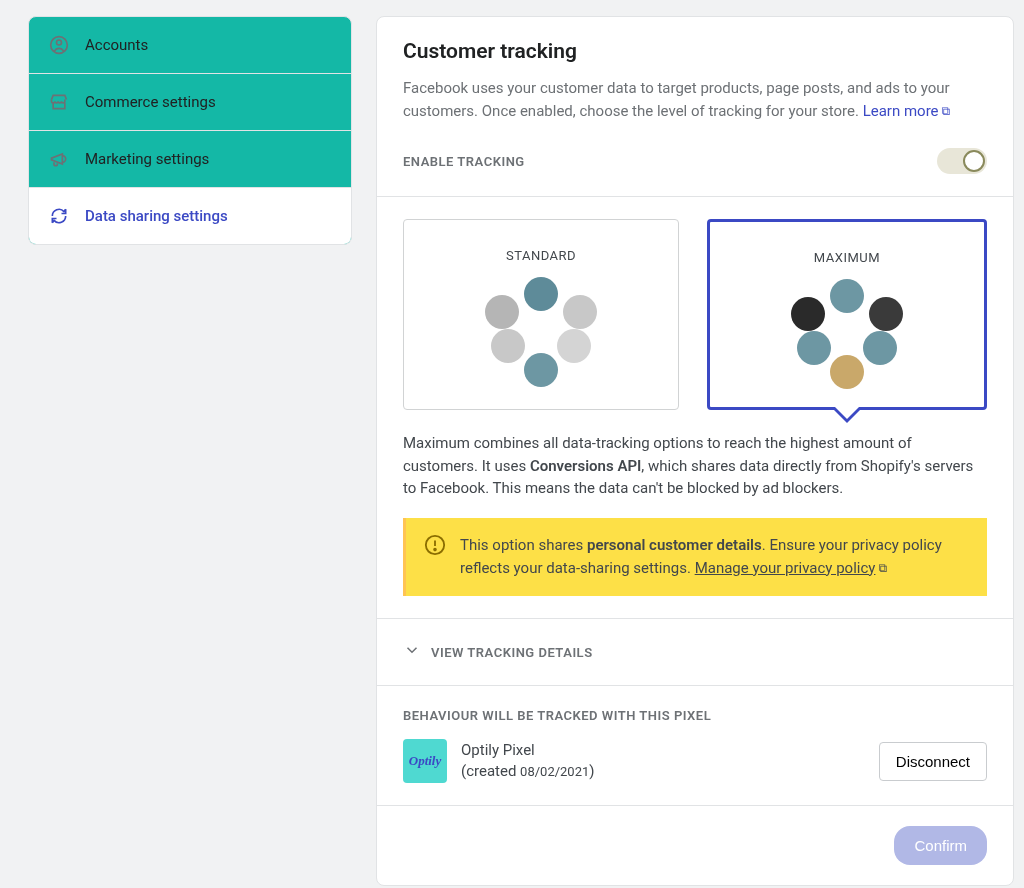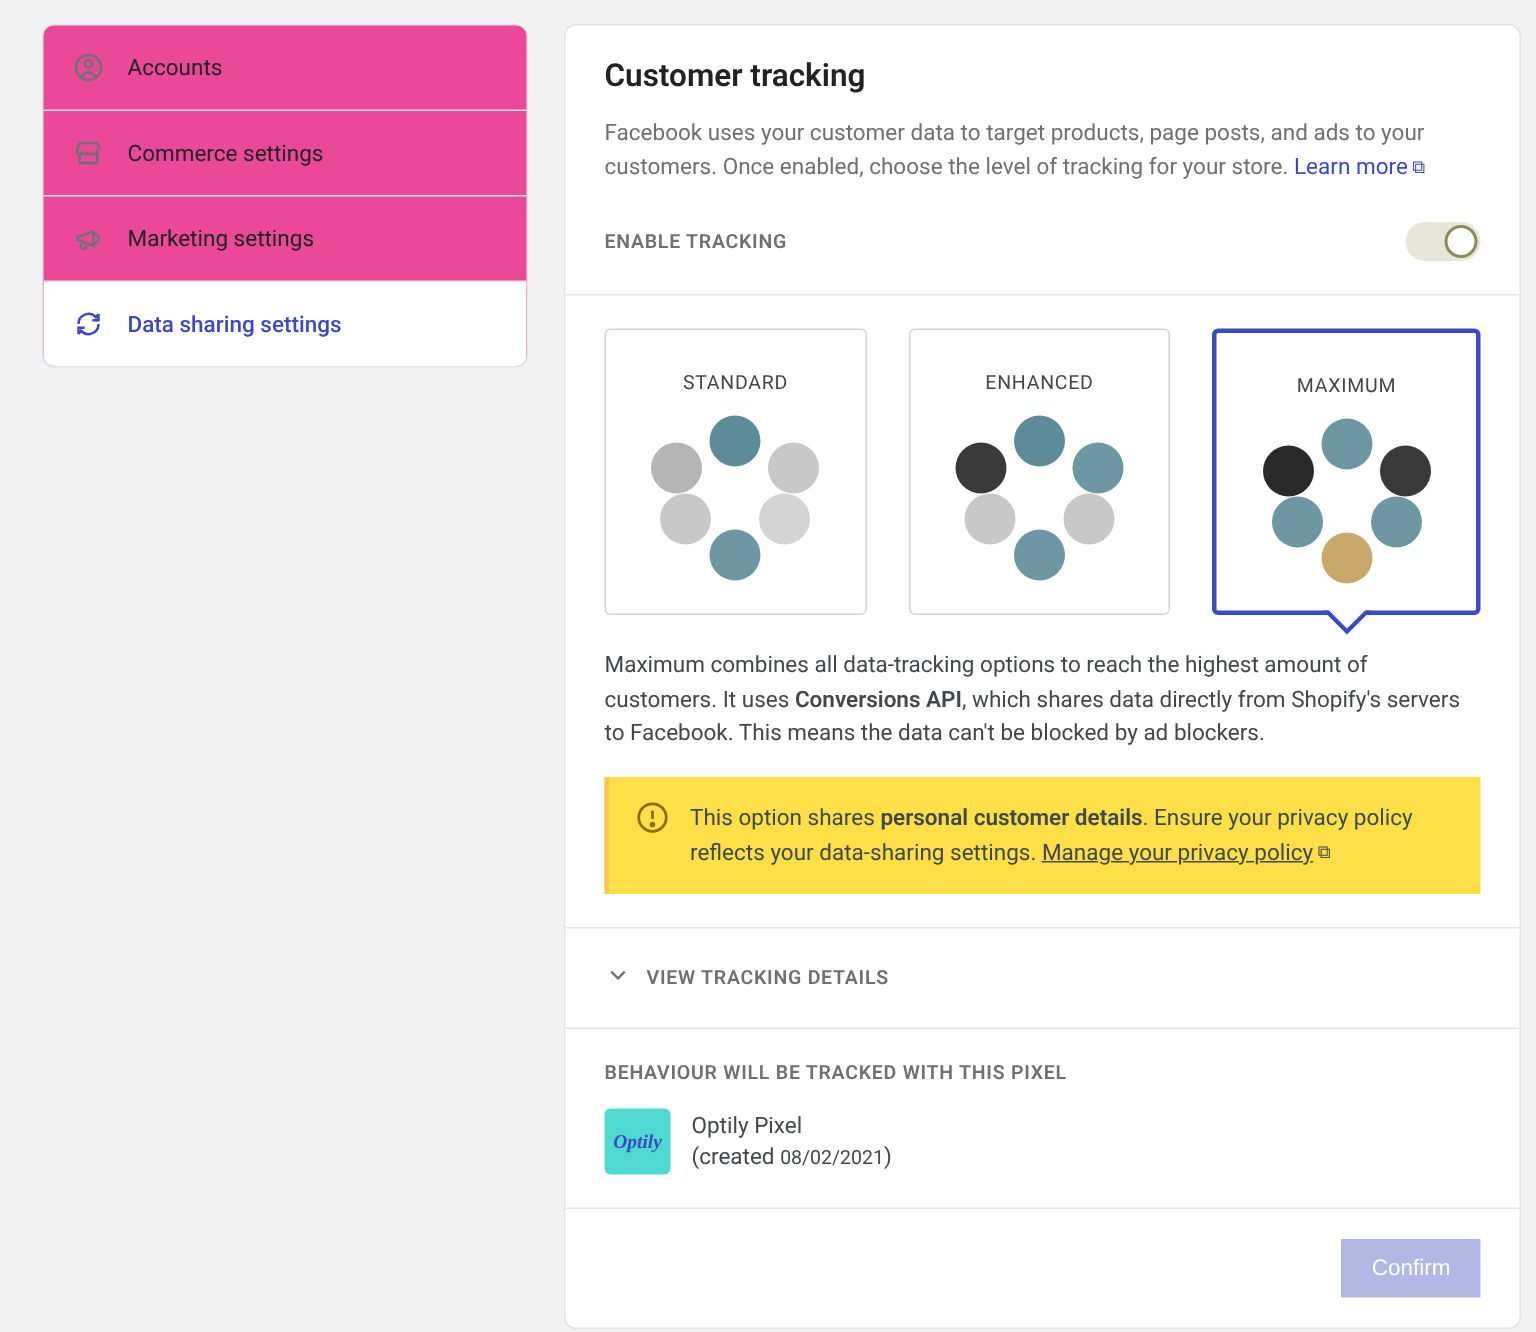--- a/index.html
+++ b/index.html
@@ -11,21 +11,21 @@
   height: 888px;
   overflow: hidden;
 }
 .container {
   display: flex;
   padding: 16px 10px 0 28px;
   gap: 24px;
 }
 .sidebar {
   width: 324px;
-  background: #ec4899;
+  background: #14b8a6;
   border: 1px solid #e1e3e5;
   border-radius: 8px;
   overflow: hidden;
   height: fit-content;
 }
 .sidebar-item {
   display: flex;
   align-items: center;
   padding: 18px 20px;
   border-bottom: 1px solid #e1e3e5;
@@ -265,21 +265,21 @@
 .footer {
   border-top: 1px solid #e1e3e5;
   padding: 20px 26px;
   display: flex;
   justify-content: flex-end;
 }
 .btn-primary {
   background: #b1b8e6;
   color: #fff;
   border: none;
-  border-radius: 0;
+  border-radius: 16px;
   padding: 11px 20px;
   font-size: 15px;
   cursor: pointer;
 }
 </style>
 </head>
 <body>
 
 <div class="container">
   <div class="sidebar">
@@ -344,31 +344,20 @@
     <div class="cards-row">
       <div class="card">
         <div class="card-title">STANDARD</div>
         <div class="avatar-group">
           <div class="avatar" style="background:#5e8b99"></div>
           <div class="avatar" style="background:#c8c8c8"></div>
           <div class="avatar" style="background:#d4d4d4"></div>
           <div class="avatar" style="background:#6d97a3"></div>
           <div class="avatar" style="background:#c8c8c8"></div>
           <div class="avatar" style="background:#b5b5b5"></div>
-        </div>
-      </div>
-      <div class="card">
-        <div class="card-title">ENHANCED</div>
-        <div class="avatar-group">
-          <div class="avatar" style="background:#5e8b99"></div>
-          <div class="avatar" style="background:#6d97a3"></div>
-          <div class="avatar" style="background:#c8c8c8"></div>
-          <div class="avatar" style="background:#6d97a3"></div>
-          <div class="avatar" style="background:#c8c8c8"></div>
-          <div class="avatar" style="background:#3a3a3a"></div>
         </div>
       </div>
       <div class="card selected">
         <div class="card-title">MAXIMUM</div>
         <div class="avatar-group">
           <div class="avatar" style="background:#6d97a3"></div>
           <div class="avatar" style="background:#3a3a3a"></div>
           <div class="avatar" style="background:#6d97a3"></div>
           <div class="avatar" style="background:#c9a86a"></div>
           <div class="avatar" style="background:#6d97a3"></div>
@@ -404,20 +393,21 @@
     </div>
 
     <div class="pixel-section">
       <div class="pixel-heading">BEHAVIOUR WILL BE TRACKED WITH THIS PIXEL</div>
       <div class="pixel-row">
         <div class="pixel-logo">Optily</div>
         <div class="pixel-info">
           <div>Optily Pixel</div>
           <div><span>(created </span><span class="pixel-date">08/02/2021</span><span>)</span></div>
         </div>
+        <button class="btn-outline">Disconnect</button>
       </div>
     </div>
 
     <div class="footer">
       <button class="btn-primary">Confirm</button>
     </div>
   </div>
 </div>
 
 </body></html>

